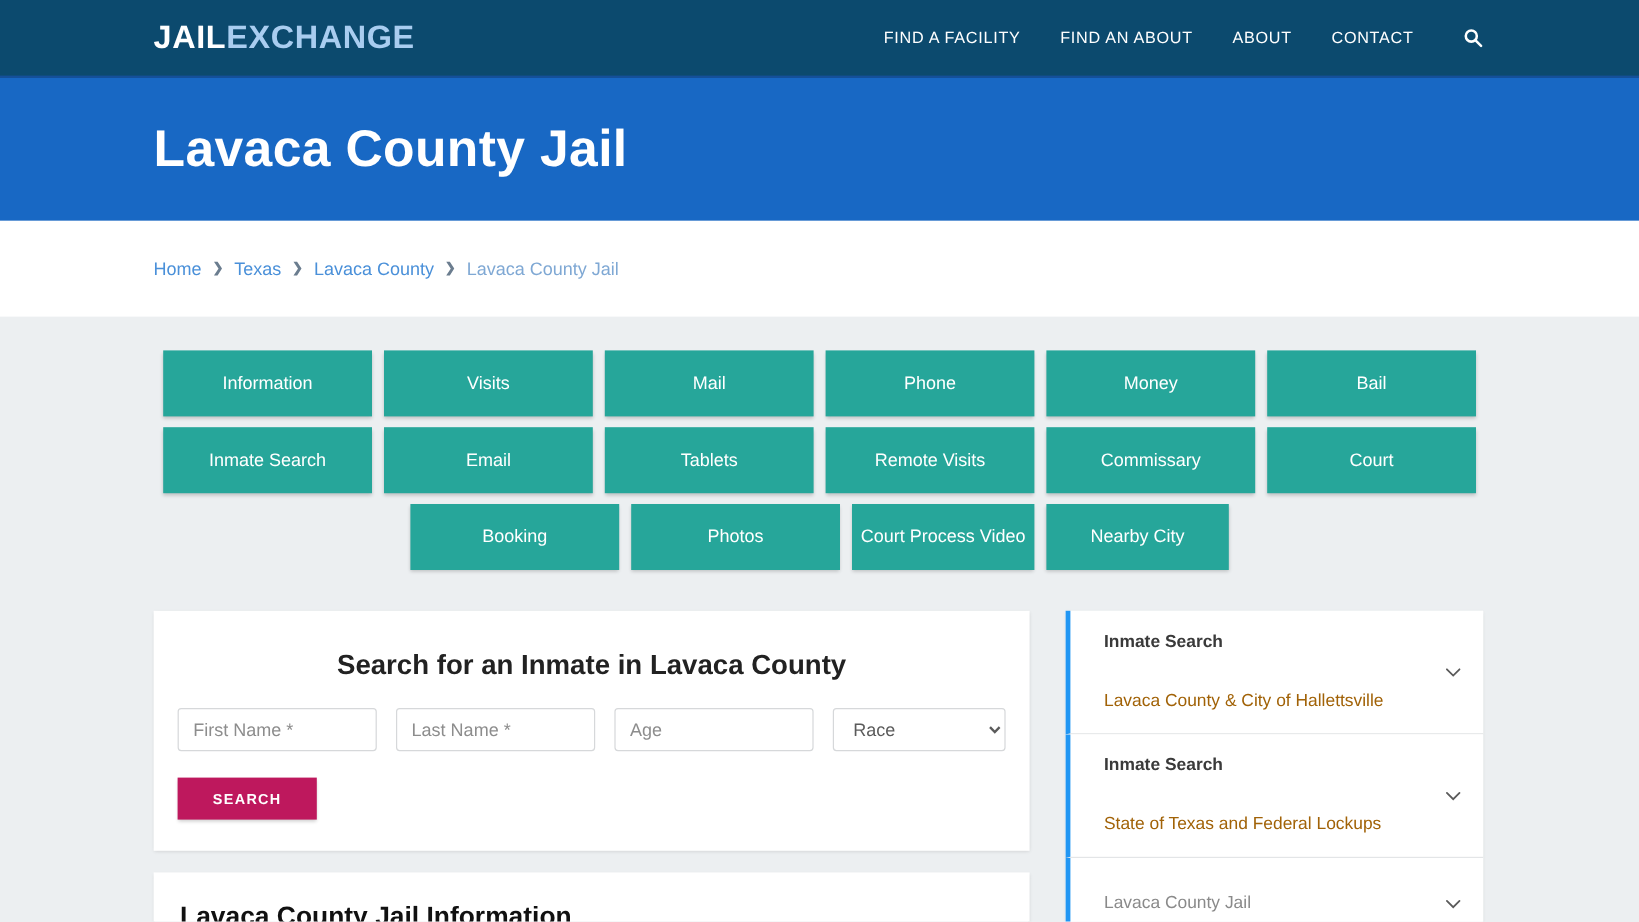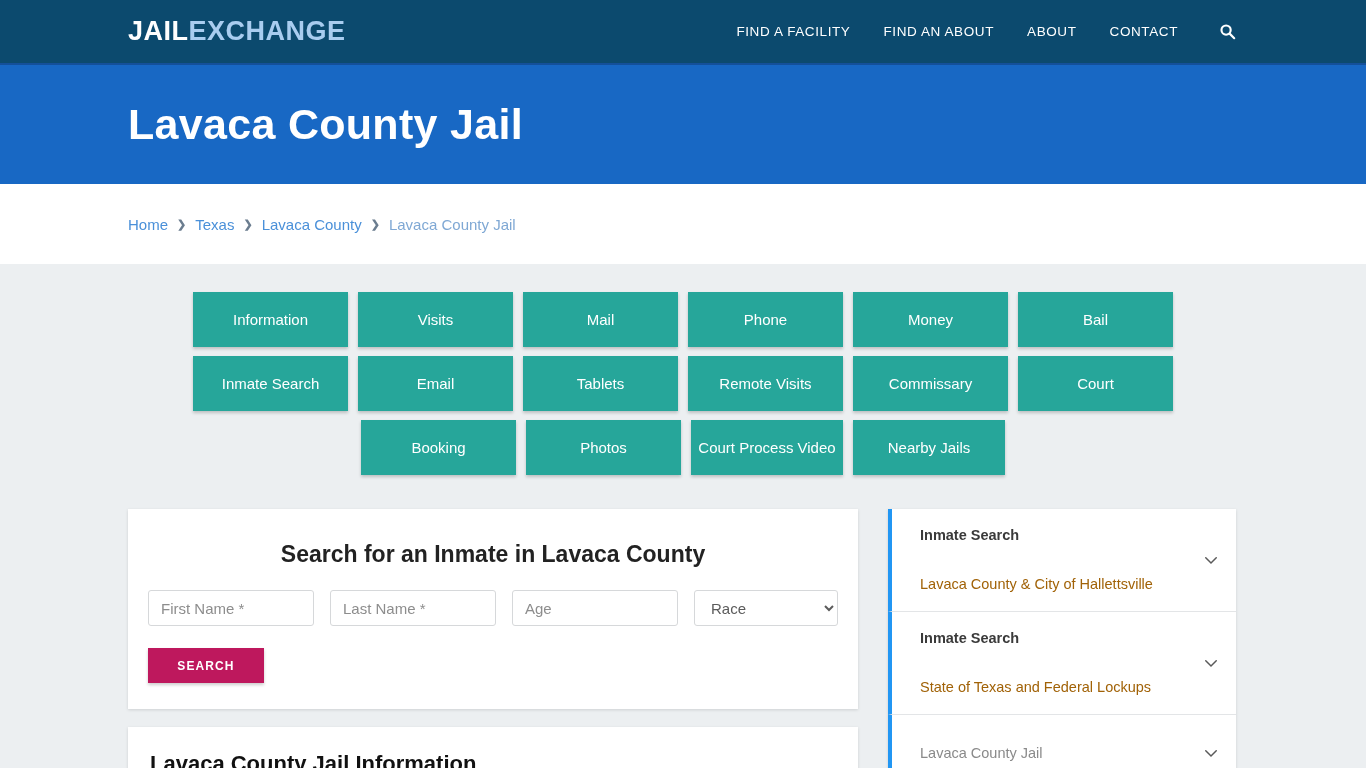--- a/index.html
+++ b/index.html
@@ -113,21 +113,21 @@
     flex-wrap: wrap;
     justify-content: center;
     gap: 9px 10px;
     width: 1100px;
     margin: 0 auto;
   }
   .tile {
     background: #26a69a;
     color: #ffffff;
     border: none;
-    width: 155px;
+    width: 174px;
     height: 55px;
     font-size: 15px;
     font-family: "Liberation Sans", sans-serif;
     display: flex;
     align-items: center;
     justify-content: center;
     cursor: pointer;
     box-shadow: 0 2px 3px rgba(0,0,0,0.20);
     white-space: nowrap;
     padding: 0 4px;
@@ -282,21 +282,21 @@
     <button class="tile">Bail</button>
     <button class="tile">Inmate Search</button>
     <button class="tile">Email</button>
     <button class="tile">Tablets</button>
     <button class="tile">Remote Visits</button>
     <button class="tile">Commissary</button>
     <button class="tile">Court</button>
     <button class="tile">Booking</button>
     <button class="tile">Photos</button>
     <button class="tile wide">Court Process Video</button>
-    <button class="tile wide">Nearby Jails</button>
+    <button class="tile wide">Nearby City</button>
   </div>
 
   <div class="lower">
 
     <div class="col-main">
       <div class="card">
         <div class="card-heading">Search for an Inmate in Lavaca County</div>
         <div class="search-row">
           <input class="field f-first" type="text" placeholder="First Name *" style="">
           <input class="field f-last" type="text" placeholder="Last Name *" style="">

